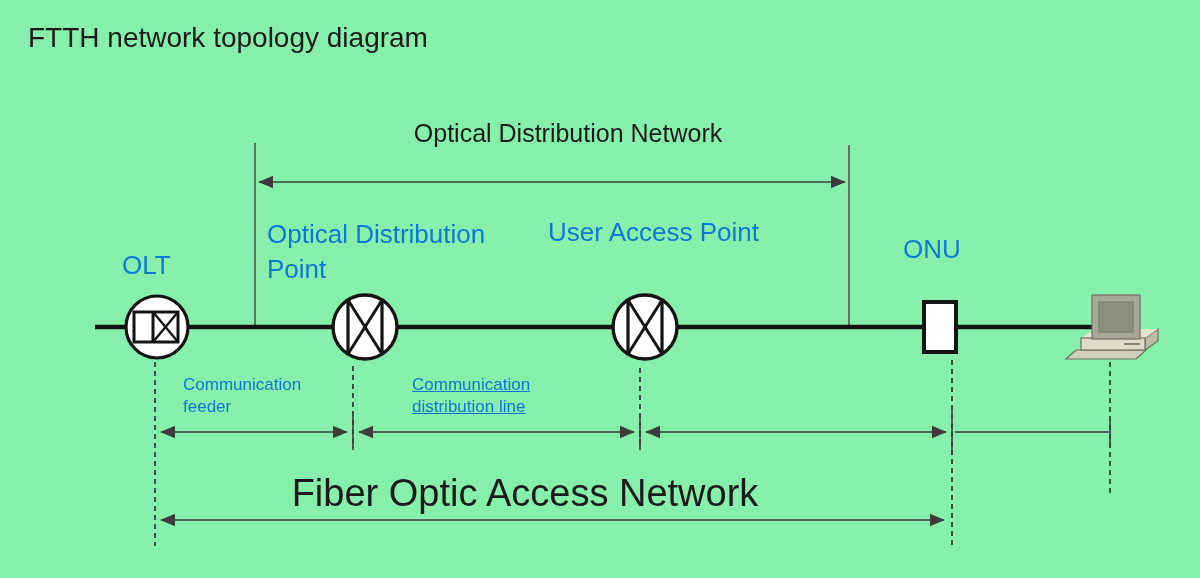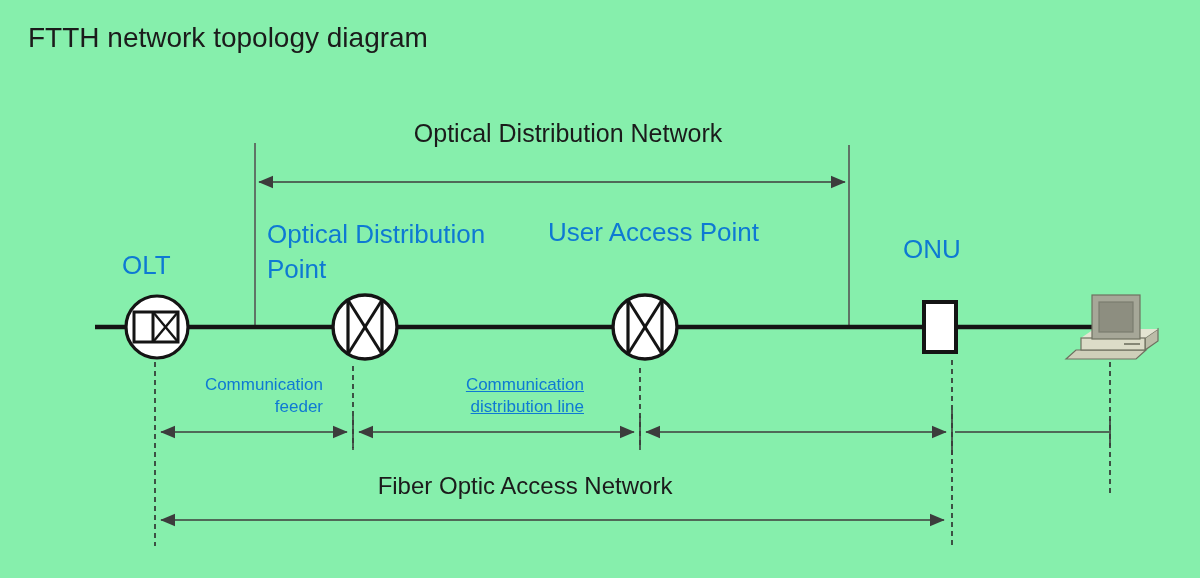--- a/index.html
+++ b/index.html
@@ -5,27 +5,27 @@
   html,body{margin:0;padding:0;background:#ffffff;}
   #stage{
     position:relative;width:1200px;height:578px;background:#86efac;overflow:hidden;
     font-family:"Liberation Sans", sans-serif;
   }
   .lbl{position:absolute;white-space:pre-line;}
   .black{color:#1b1b1b;}
   .blue{color:var(--accent,#0e79d3);}
   .title{left:28px;top:22px;font-size:28px;}
   .odn{left:271px;top:119px;width:594px;text-align:center;font-size:25px;}
-  .foan{left:255px;top:472px;width:540px;text-align:center;font-size:24px;}
+  .foan{left:255px;top:472px;width:540px;text-align:center;font-size:38px;}
   .node-lbl{font-size:26px;}
   .olt-lbl{left:122px;top:222px;margin-top:28px;}
   .odp-lbl{left:267px;top:217px;width:252px;line-height:35px;}
   .uap-lbl{left:548px;top:217px;white-space:nowrap;}
   .onu-lbl{left:903px;top:234px;}
-  .seg-lbl{font-size:17px;line-height:22px;text-align:right;}
+  .seg-lbl{font-size:17px;line-height:22px;text-align:left;}
   .feeder-lbl{left:183px;top:374px;width:140px;}
   .dist-lbl{left:412px;top:374px;width:172px;text-decoration:underline;}
   .entrance-lbl{left:720px;top:375px;width:150px;}
   svg{position:absolute;left:0;top:0;}
 </style>
 </head>
 <body>
 
 <div id="stage">
 

